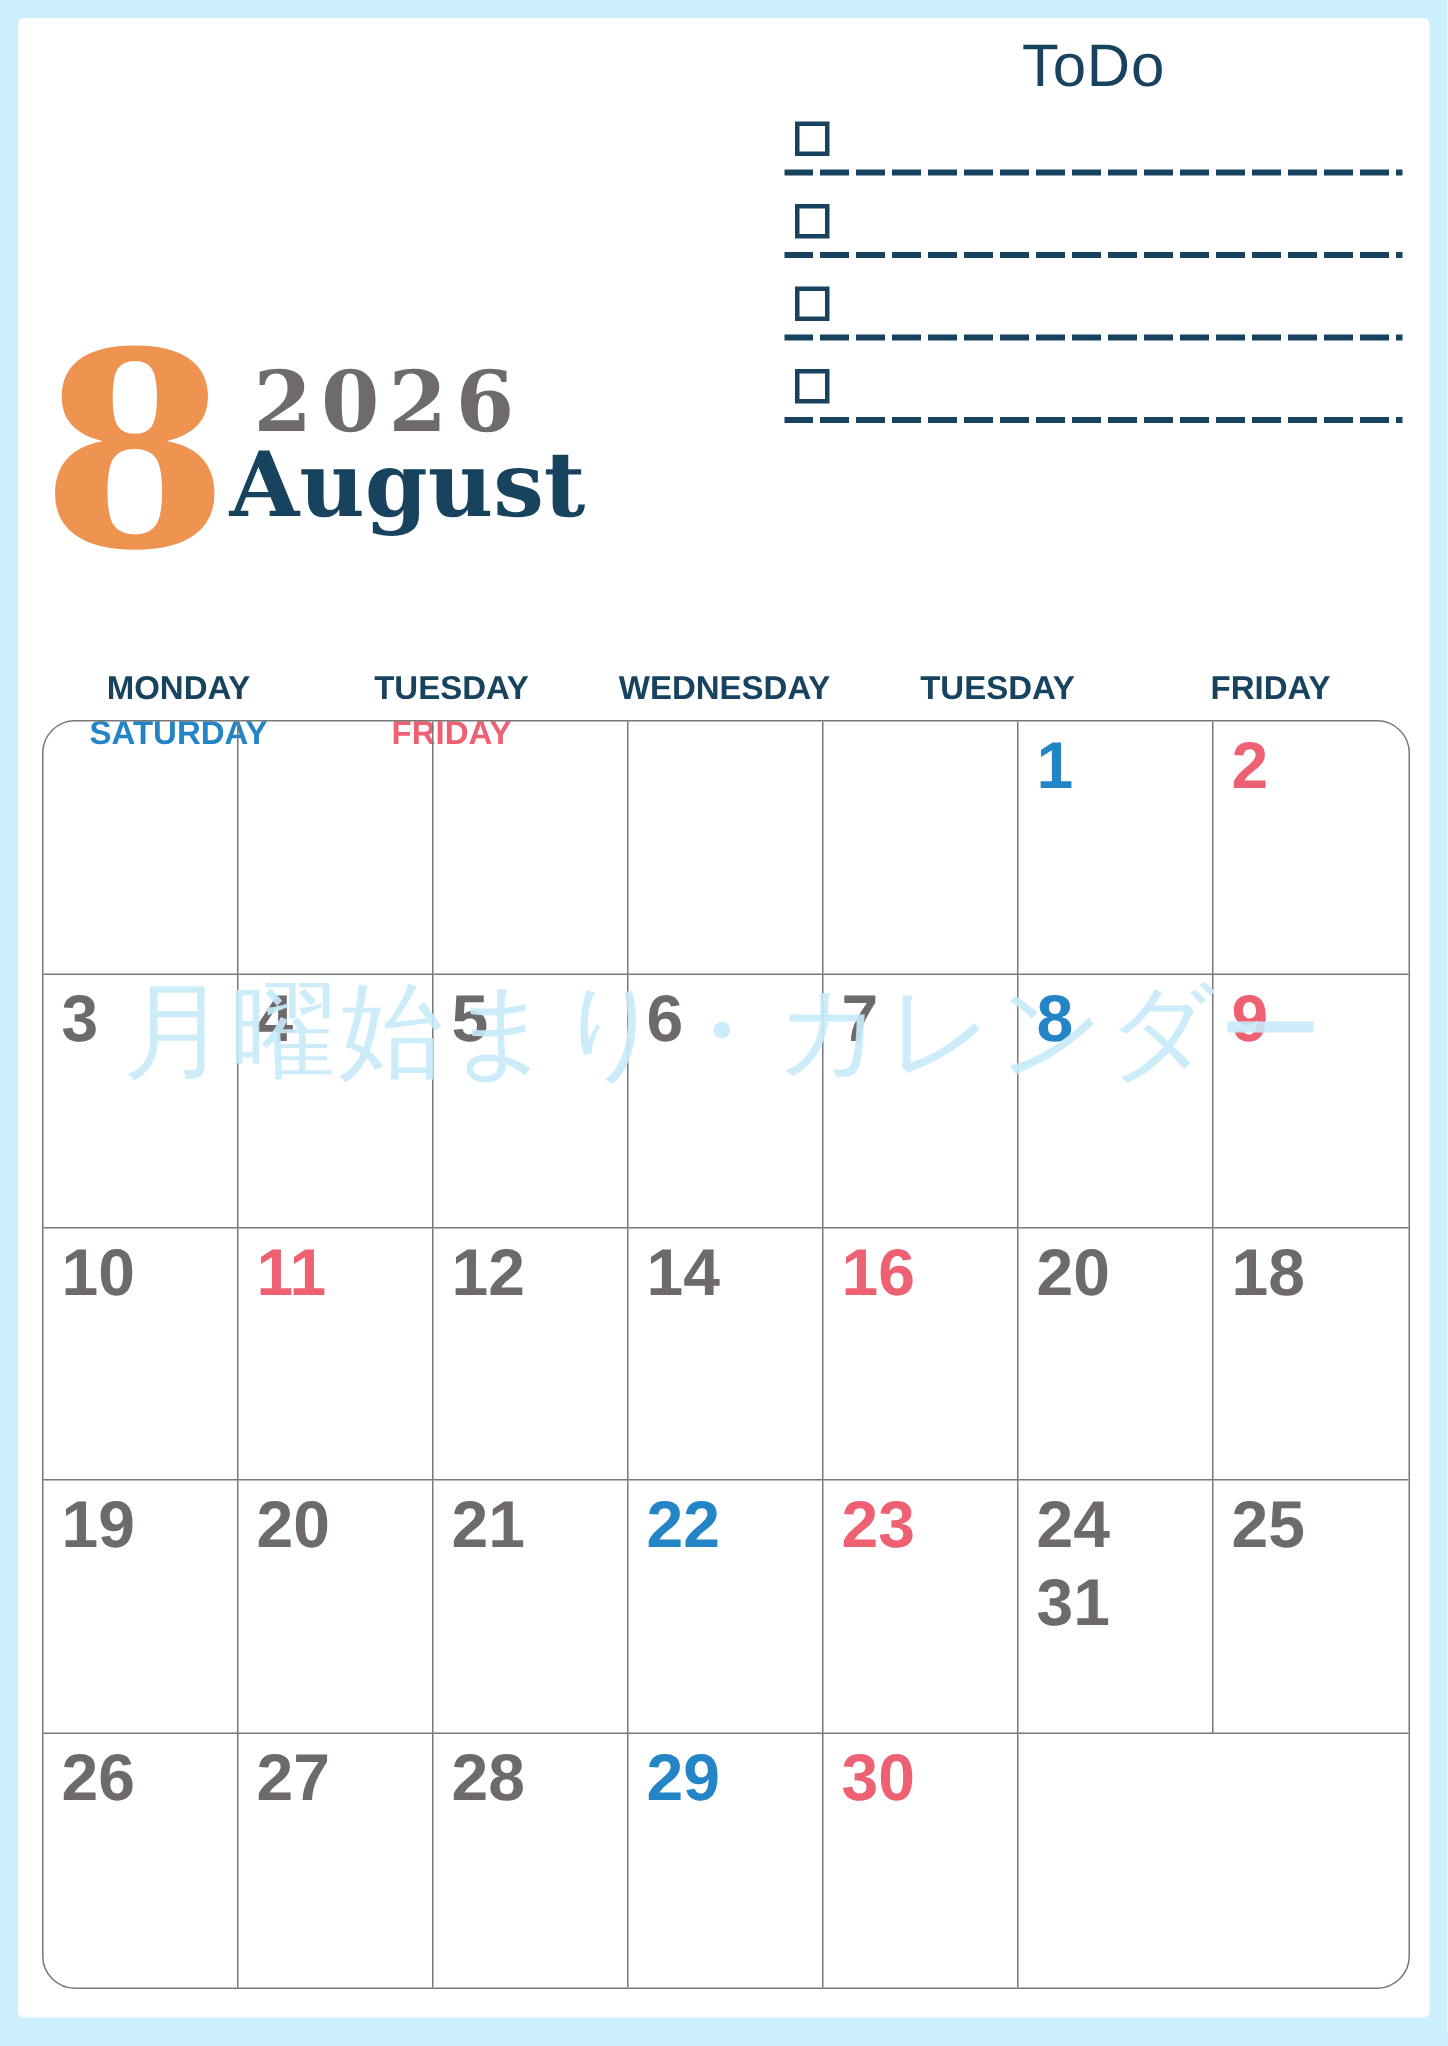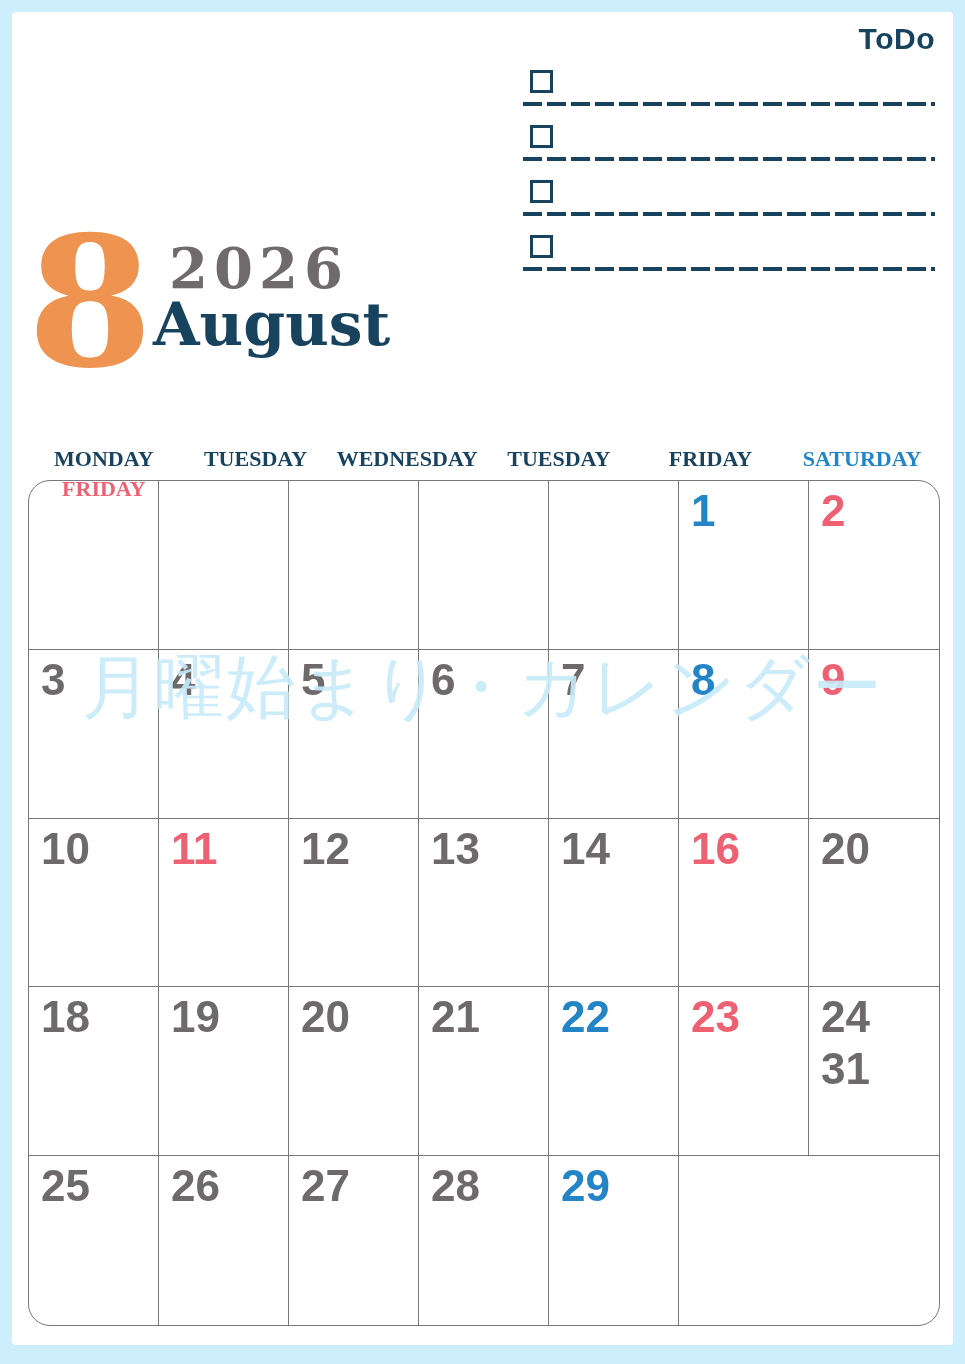--- a/index.html
+++ b/index.html
@@ -11,21 +11,21 @@
   }
   .page{
     position:absolute;left:12px;top:12px;width:941px;height:1333px;
     background:#ffffff;border-radius:4px;
   }
   
   .todo{
     position:absolute;left:511px;top:10px;width:412px;
   }
   .todo-title{
-    text-align:right;font-size:30px;font-weight:bold;
+    text-align:center;font-size:40px;font-weight:normal;
     color:var(--navy,#17435f);letter-spacing:0.5px;
     margin-bottom:14px;
     font-family:"Liberation Sans","DejaVu Sans",sans-serif;
   }
   .todo-item{height:36px;margin-bottom:19px;position:relative;}
   .todo-checkbox{
     position:absolute;left:7px;top:0;width:17px;height:17px;
     border:3px solid var(--navy,#17435f);background:#fff;display:block;
   }
   .todo-line{
@@ -46,21 +46,21 @@
     color:var(--year-gray,#6f6b6c);letter-spacing:6px;margin-left:16px;
   }
   .month-name{
     font-family:"DejaVu Serif","Liberation Serif",serif;
     font-weight:bold;font-size:60px;line-height:0.95;
     color:var(--navy,#17435f);
   }
   
   .weekdays{
     position:absolute;left:16px;top:432px;width:910px;height:30px;
-    display:grid;grid-template-columns:repeat(6,1fr);font-family:Liberation Serif, serif;
+    display:grid;grid-template-columns:repeat(5,1fr);
   }
   .weekday{
     text-align:center;font-weight:bold;font-size:22px;line-height:30px;
     font-stretch:condensed;letter-spacing:0px;
     color:var(--navy,#17435f);
   }
   .weekday.sat{color:var(--saturday,#2385c6);}
   .weekday.sun{color:var(--sunday,#ee6173);}
   
   .grid{
@@ -171,23 +171,20 @@
       <div class="cell">
         <span class="day wd">10</span>
       </div>
       <div class="cell">
         <span class="day hol">11</span>
       </div>
       <div class="cell">
         <span class="day wd">12</span>
       </div>
       <div class="cell">
-        <span class="day wd">13</span>
-      </div>
-      <div class="cell">
         <span class="day wd">14</span>
       </div>
       <div class="cell">
         <span class="day sun">16</span>
       </div>
       <div class="cell">
         <span class="day wd">20</span>
       </div>
       <div class="cell">
         <span class="day wd">18</span>
@@ -219,15 +216,18 @@
       </div>
       <div class="cell">
         <span class="day wd">27</span>
       </div>
       <div class="cell">
         <span class="day wd">28</span>
       </div>
       <div class="cell">
         <span class="day sat">29</span>
       </div>
+      <div class="cell">
+        <span class="day sun">30</span>
+      </div>
     </div>
 
 </div>
 
 </body></html>

